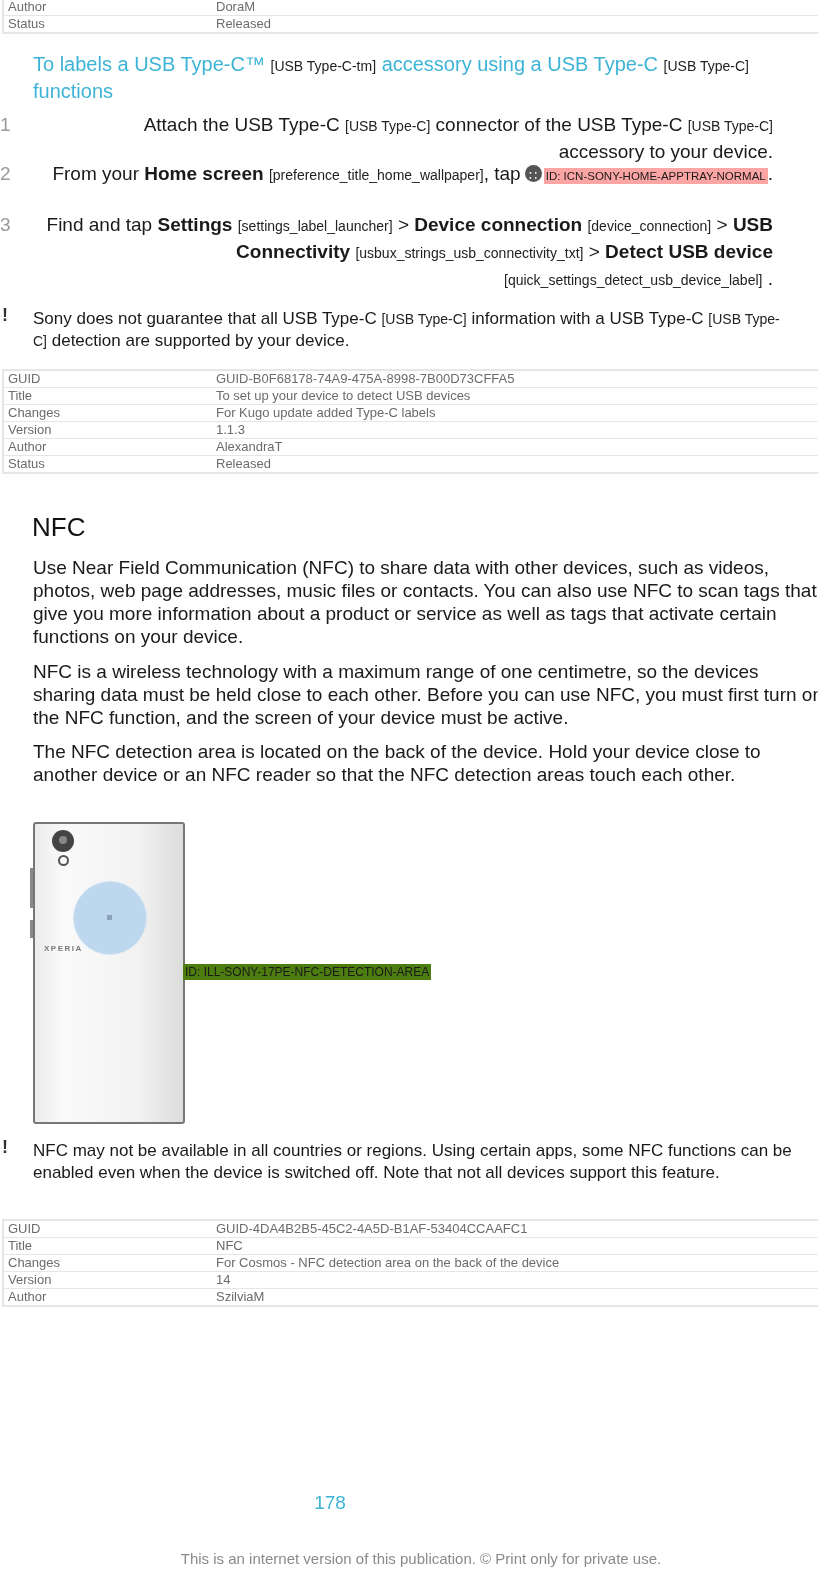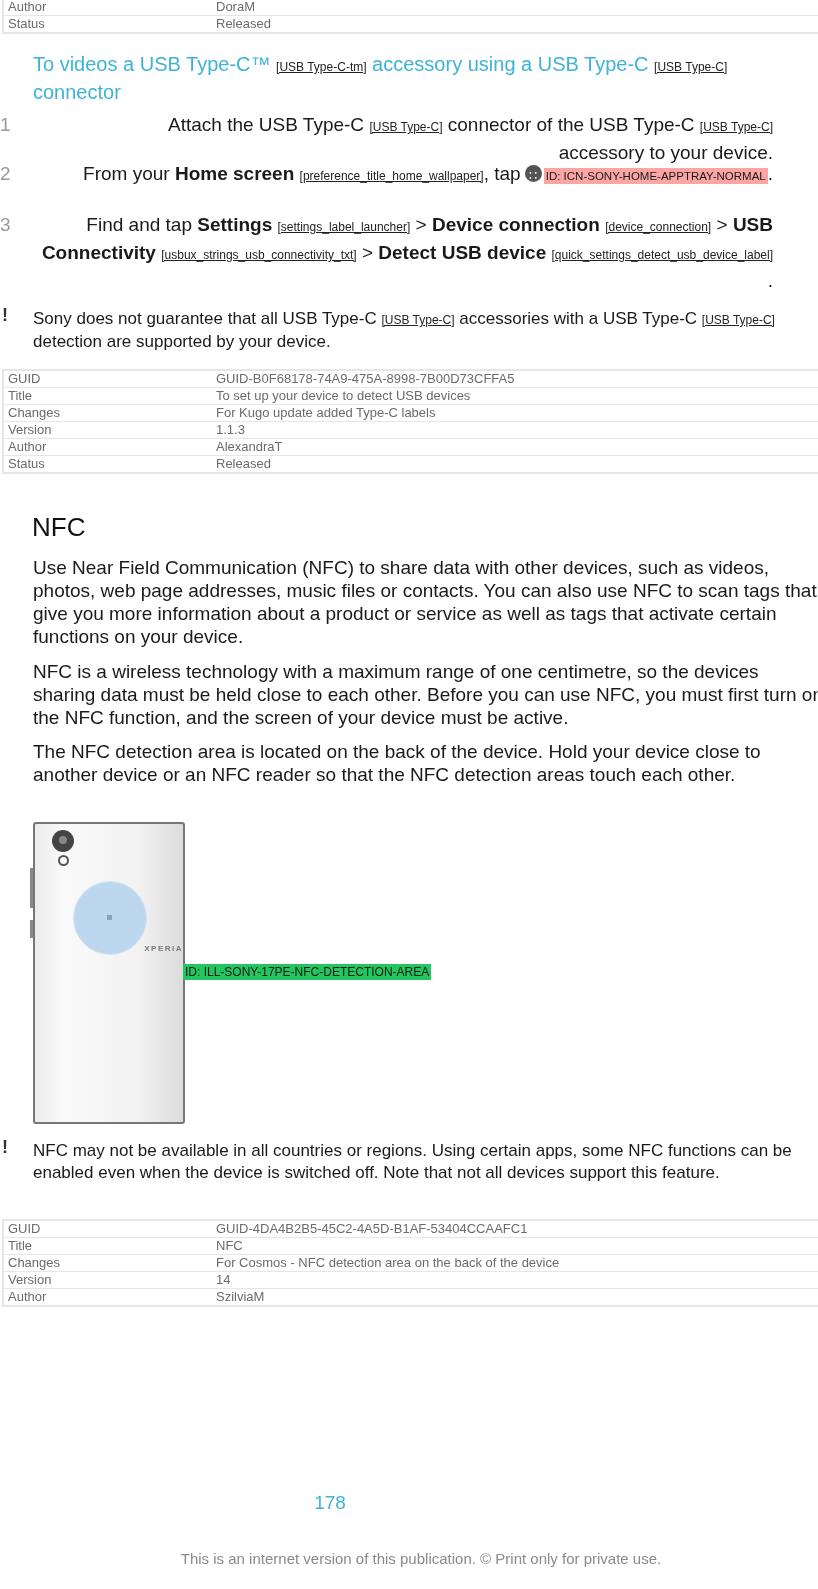--- a/index.html
+++ b/index.html
@@ -7,21 +7,21 @@
     width: 818px; height: 1589px; position: relative; overflow: hidden;
     font-family: "Liberation Sans", "DejaVu Sans", sans-serif; color: #1a1a1a;
   }
   .meta-table {
     position: absolute; left: 2px; width: 816px;
     border-collapse: collapse; font-size: 13px; color: #6b6b6b;
     border: 2px solid #e6e6e6; border-right: none;
   }
   .meta-table td { padding: 0 4px; height: 16px; line-height: 16px; border-bottom: 1px solid #e6e6e6; }
   .meta-table td.k { width: 200px; }
-  .small { font-size: 12px; color: #222; text-decoration: underline; }
+  .small { font-size: 14px; color: #222; }
   h2.proc {
     position: absolute; left: 33px; top: 52px; width: 760px; margin: 0;
     font-weight: normal; font-size: 20px; line-height: 25px; color: #3db4d6;
   }
   .step { position: absolute; left: 0; width: 790px; font-size: 19px; line-height: 26px; }
   .step .num { position: absolute; left: 0; width: 20px; color: #9a9a9a; }
   .step .body { position: absolute; left: 33px; width: 740px; text-align: right; }
   .b { font-weight: bold; }
   .id-tag { background: #fca5a5; font-size: 11.5px; padding: 2px 2px; }
   .apptray-icon {
@@ -43,24 +43,24 @@
   .phone {
     position: absolute; left: 33px; top: 822px; width: 148px; height: 298px;
     border: 2px solid #777; border-radius: 3px;
     background: linear-gradient(90deg, #ececec 0%, #fafafa 20%, #f2f2f2 70%, #dcdcdc 100%);
   }
   .phone .cam { position: absolute; left: 17px; top: 6px; width: 22px; height: 22px; border-radius: 50%; background: #444; }
   .phone .cam::after { content: ""; position: absolute; left: 7px; top: 6px; width: 8px; height: 8px; border-radius: 50%; background: #888; }
   .phone .flash { position: absolute; left: 23px; top: 31px; width: 7px; height: 7px; border-radius: 50%; border: 2px solid #555; }
   .phone .nfc-area { position: absolute; left: 38px; top: 57px; width: 72px; height: 72px; border-radius: 50%; background: #bdd8ee; border: 1px solid #d3e5f4; }
   .phone .nfc-area::after { content: ""; position: absolute; left: 33px; top: 33px; width: 5px; height: 5px; background: #8aa3b8; }
-  .phone .brand { position: absolute; left: 0; width: 148px; top: 120px; text-align: right; font-size: 8px; letter-spacing: 1.5px; color: #7a7a7a; font-weight: bold; }
+  .phone .brand { position: absolute; left: 9px; width: 148px; top: 120px; text-align: left; font-size: 8px; letter-spacing: 1.5px; color: #7a7a7a; font-weight: bold; }
   .phone .side-btn { position: absolute; left: -5px; width: 3px; background: #888; }
   .ill-id {
-    position: absolute; left: 183px; top: 964px; background: #22c55e;
+    position: absolute; left: 183px; top: 964px; background: #4d7c0f;
     font-size: 12px; padding: 1px 2px;
   }
   .page-num { position: absolute; left: 0; width: 660px; top: 1492px; text-align: center; font-size: 19px; color: #3db4d6; }
   .footer { position: absolute; left: 0; width: 818px; top: 1550px; text-align: center; font-size: 15px; color: #8a8a8a; margin-left: 12px; }
 </style>
 </head>
 <body>
 
 <table class="meta-table" style="top:-3px;">
   <tbody>
@@ -69,25 +69,25 @@
     <td>DoraM</td>
   </tr>
   <tr>
     <td class="k">Status</td>
     <td>Released</td>
   </tr>
 </tbody>
   </table>
 
 <h2 class="proc">
-  <span>To videos a USB Type-C™</span>
+  <span>To labels a USB Type-C™</span>
   <span class="small">[USB Type-C-tm]</span>
   <span>accessory using a USB Type-C</span>
   <span class="small">[USB Type-C]</span>
-  <span>connector</span>
+  <span>functions</span>
 </h2>
 
 <div class="step" style="top:112px;">
   <span class="num">1</span>
   <div class="body">
     <span>Attach the USB Type-C</span>
     <span class="small">[USB Type-C]</span>
     <span>connector of the USB Type-C</span>
     <span class="small">[USB Type-C]</span><br>
     <span>accessory to your device.</span>
@@ -120,21 +120,21 @@
     <span class="small">[quick_settings_detect_usb_device_label]</span>
     <span>.</span>
   </div>
 </div>
 
 <div class="note" style="top:308px;">
   <span class="bang">!</span>
   <div class="body">
     <span>Sony does not guarantee that all USB Type-C</span>
     <span class="small">[USB Type-C]</span>
-    <span>accessories with a USB Type-C</span>
+    <span>information with a USB Type-C</span>
     <span class="small">[USB Type-C]</span>
     <span>detection are supported by your device.</span>
   </div>
 </div>
 
 <table class="meta-table" style="top:369px;">
   <tbody>
       <tr>
         <td class="k">GUID</td>
         <td>GUID-B0F68178-74A9-475A-8998-7B00D73CFFA5</td>

